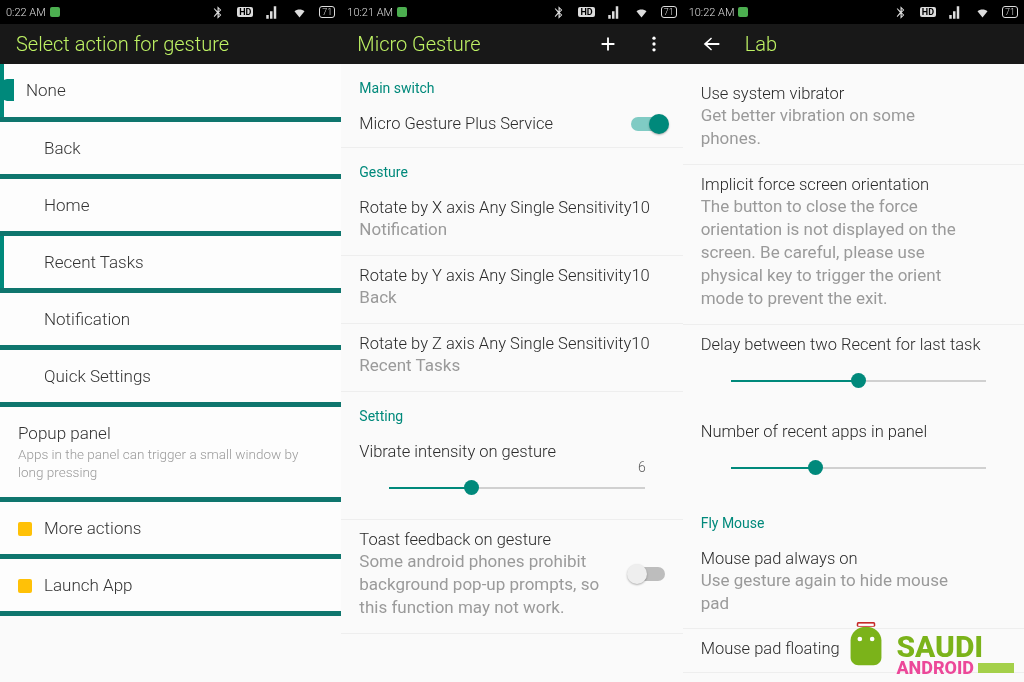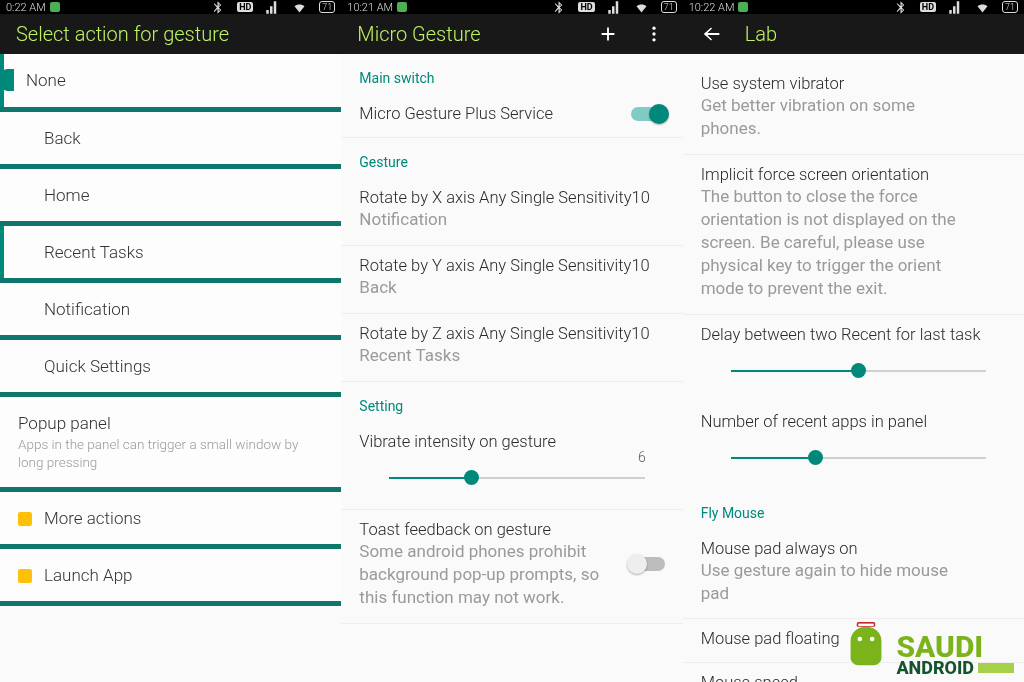--- a/index.html
+++ b/index.html
@@ -8,21 +8,21 @@
     background: #fff;
     width: 1024px;
     height: 682px;
     overflow: hidden;
     display: flex;
     position: relative;
     font-weight: 300;
   }
   .pane { width: 341.33px; height: 682px; display: flex; flex-direction: column; background: #fff; overflow: hidden; }
   .status-bar {
-    height: 14px; background: #000; color: #ddd; font-size: 11px;
+    height: 24px; background: #000; color: #ddd; font-size: 11px;
     display: flex; align-items: center; justify-content: space-between;
     padding: 0 6px;
   }
   .status-left { display: flex; align-items: center; gap: 4px; }
   .status-right { display: flex; align-items: center; gap: 12px; }
   .status-right svg { fill: #ddd; }
   .status-badge { background: #4caf50; width: 10px; height: 10px; border-radius: 2px; }
   .titlebar {
     height: 40px; background: #181818; color: #bef264; display: flex;
     align-items: center; padding: 0 16px; font-size: 20px; font-weight: 300;
@@ -82,21 +82,21 @@
   .slider-thumb { position: absolute; top: 5px; width: 15px; height: 15px; border-radius: 50%; background: #00897b; margin-left: -7px; }
   .slider-val { position: absolute; right: -1px; top: -16px; font-size: 14px; color: #5a5a5a; }
 
   .watermark {
     position: absolute; right: 10px; bottom: 6px; display: flex; align-items: center;
     gap: 6px; pointer-events: none;
   }
   .wm-droid { width: 48px; height: 54px; }
   .wm-text { display: flex; flex-direction: column; line-height: 0.9; margin-top: 17px; }
   .wm-top { color: #7bb31a; font-weight: 800; font-size: 30px; letter-spacing: 0; }
-  .wm-bot { color: #14532d; font-weight: 800; font-size: 18px; display: flex; align-items: center; gap: 4px;}
+  .wm-bot { color: #ec4899; font-weight: 800; font-size: 18px; display: flex; align-items: center; gap: 4px;}
   .wm-bar { width: 36px; height: 10px; background: #a4d04a; display:inline-block;}
 
   .svgicon { width: 15px; height: 15px; }
 </style>
 </head>
 <body>
 
 <div class="pane">
   <div class="status-bar">
     <div class="status-left">

